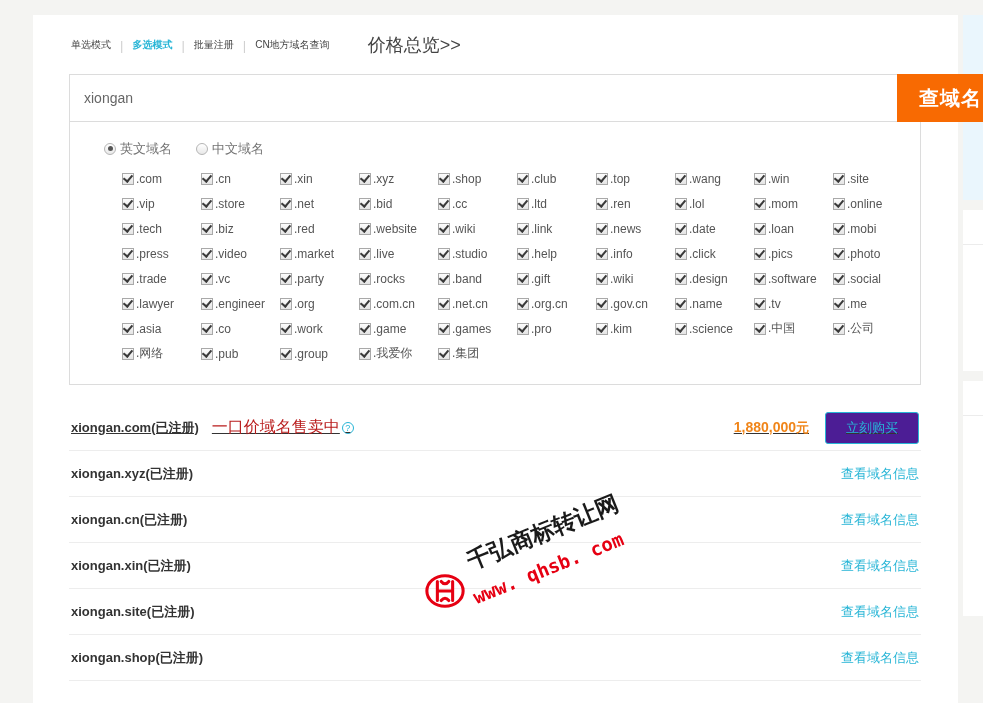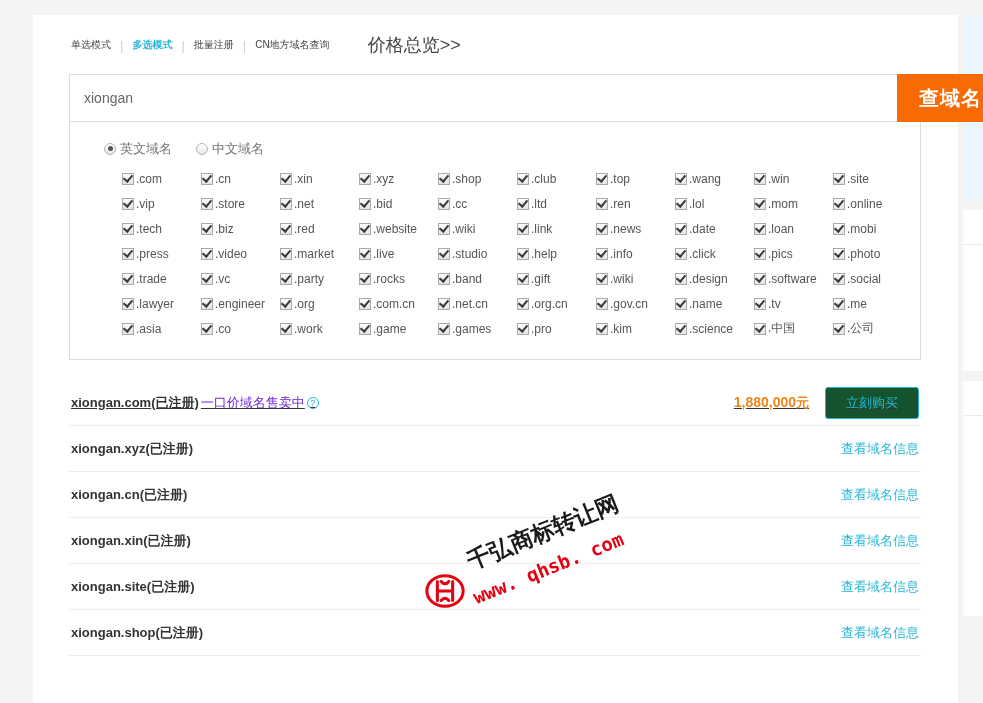--- a/index.html
+++ b/index.html
@@ -238,25 +238,25 @@
     color: #333;
     font-weight: bold;
     white-space: nowrap;
   }
   .res-status {
     font-size: 13px;
     color: #333;
     font-weight: bold;
   }
   .res-sale {
-    font-size: 13px;
-    color: #6d28d9;
+    font-size: 16px;
+    color: #b91c1c;
     text-decoration: none;
     cursor: pointer;
-    margin-left: 2px;
+    margin-left: 13px;
     white-space: nowrap;
   }
   .q-icon {
     display: inline-block;
     width: 12px;
     height: 12px;
     line-height: 11px;
     text-align: center;
     border: 1px solid #27b5d6;
     border-radius: 50%;
@@ -274,21 +274,21 @@
     font-weight: bold;
     margin-right: 16px;
     white-space: nowrap;
   }
   .res-price .yuan { font-size: 13px; }
   .buy-btn {
     display: inline-block;
     border: 1px solid #27b5d6;
     border-radius: 3px;
     color: #27b5d6;
-    background: #14532d;
+    background: #4c1d95;
     font-size: 13px;
     padding: 6px 20px;
     text-decoration: none;
     cursor: pointer;
     white-space: nowrap;
     font-family: "Liberation Sans", "DejaVu Sans", sans-serif;
   }
   .info-link {
     font-size: 13px;
     color: #27b5d6;
@@ -650,20 +650,42 @@
               <span class="cb on"></span>
               <span class="suffix-label">.science</span>
             </label>
             <label class="suffix-cell">
               <span class="cb on"></span>
               <span class="suffix-label">.中国</span>
             </label>
             <label class="suffix-cell">
               <span class="cb on"></span>
               <span class="suffix-label">.公司</span>
+            </label>
+          </div>
+          <div class="suffix-row">
+            <label class="suffix-cell">
+              <span class="cb on"></span>
+              <span class="suffix-label">.网络</span>
+            </label>
+            <label class="suffix-cell">
+              <span class="cb on"></span>
+              <span class="suffix-label">.pub</span>
+            </label>
+            <label class="suffix-cell">
+              <span class="cb on"></span>
+              <span class="suffix-label">.group</span>
+            </label>
+            <label class="suffix-cell">
+              <span class="cb on"></span>
+              <span class="suffix-label">.我爱你</span>
+            </label>
+            <label class="suffix-cell">
+              <span class="cb on"></span>
+              <span class="suffix-label">.集团</span>
             </label>
           </div>
         </div>
     </div>
   </div>
 
   <div id="results">
       <div class="result-row">
         <span class="res-name">xiongan.com</span>
         <span class="res-status">(已注册)</span>

